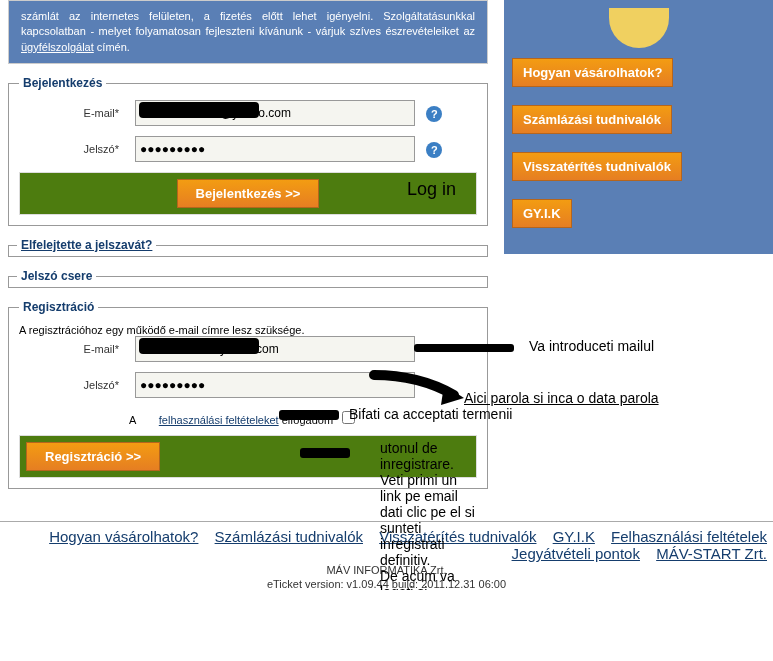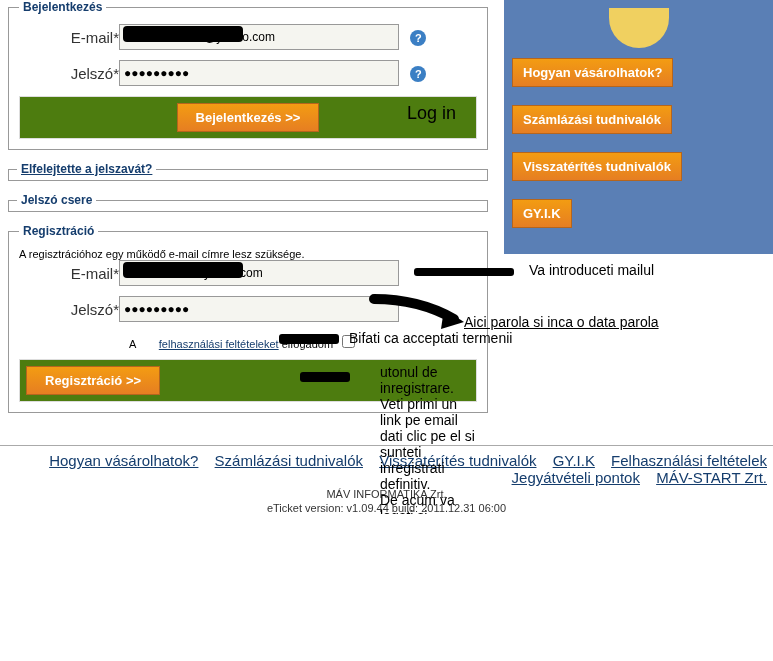--- a/index.html
+++ b/index.html
@@ -54,22 +54,22 @@
     text-decoration: underline;
   }
   .form-row {
     display: flex;
     align-items: center;
     margin-bottom: 10px;
   }
   .form-label {
     width: 100px;
     text-align: right;
-    padding-right: 0;
-    font-size: 15px;
+    padding-right: 16px;
+    font-size: 11px;
     color: #333;
   }
   .form-input {
     flex: 1;
     position: relative;
   }
   .form-input input[type=text],
   .form-input input[type=password] {
     width: 270px;
     height: 20px;
@@ -188,20 +188,25 @@
     background: #000;
     border-radius: 3px;
   }
   .arrow-svg { position:absolute; }
 </style>
 </head>
 <body>
 
 <div class="container">
   <div class="left-col">
+    <div class="blue-box">
+      <span>számlát az internetes felületen, a fizetés előtt lehet igényelni. Szolgáltatásunkkal kapcsolatban - melyet folyamatosan fejleszteni kívánunk - várjuk szíves észrevételeiket az </span>
+      <a href="#">ügyfélszolgálat</a>
+      <span> címén.</span>
+    </div>
 
     <fieldset>
       <legend>Bejelentkezés</legend>
       <div class="form-row rel-wrap">
         <div class="form-label">E-mail*</div>
         <div class="form-input">
           <input type="text" value="                        @yahoo.com" style="">
           <span class="help-icon">?</span>
           <div class="redact" style="left:4px; top:2px; width:120px; height:16px;"></div>
         </div>

